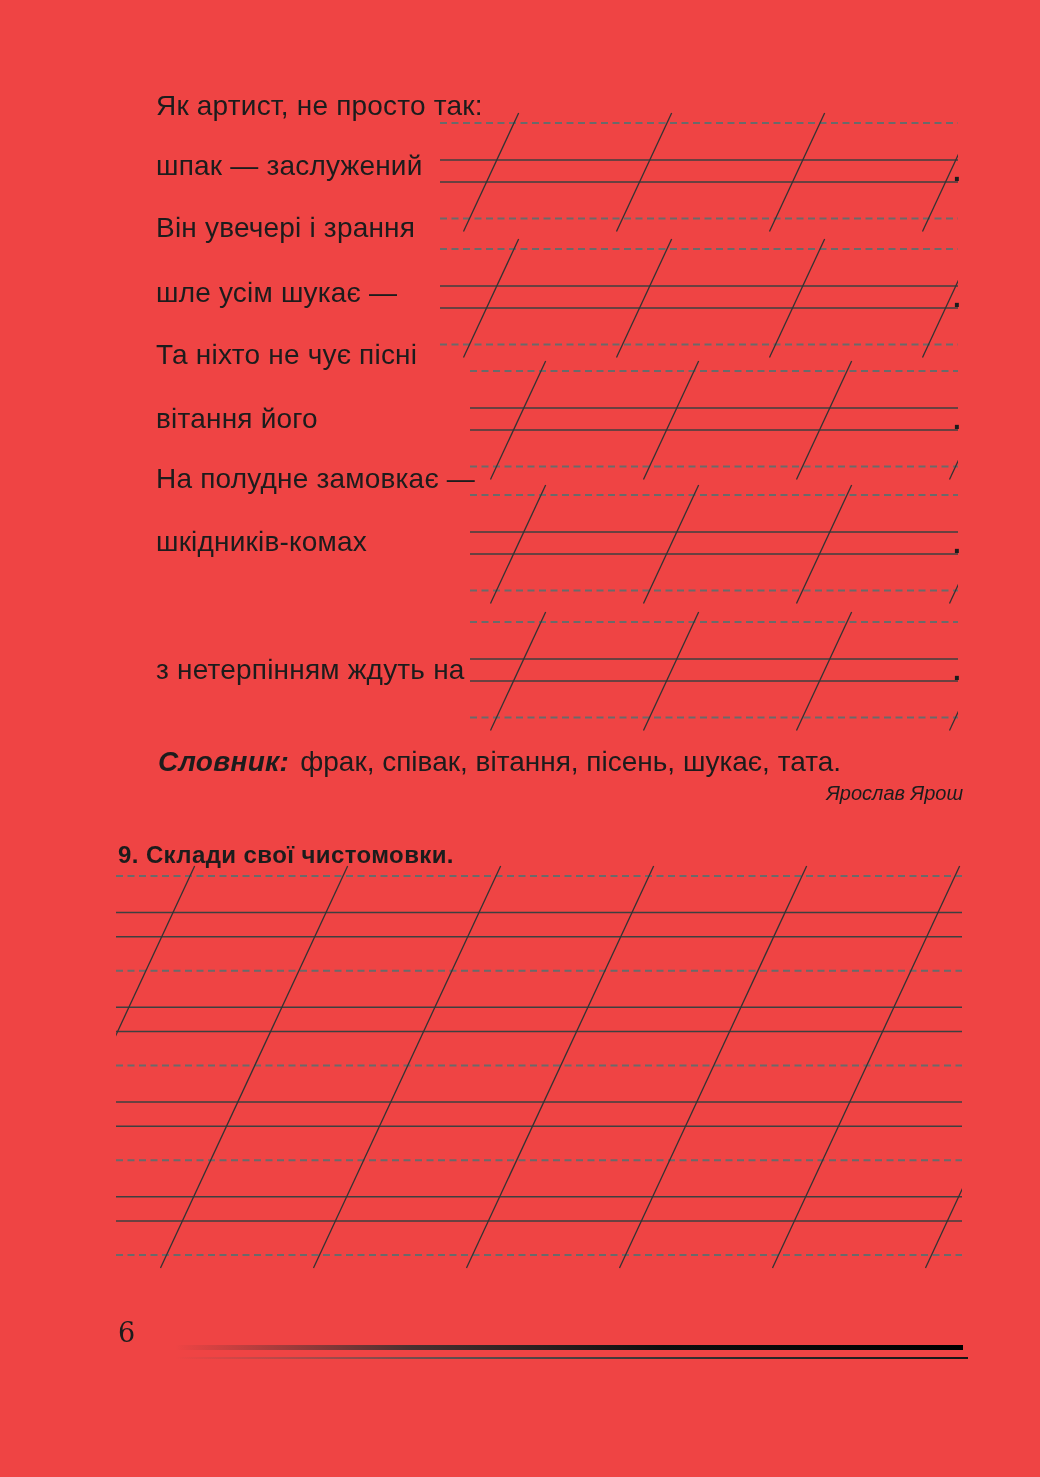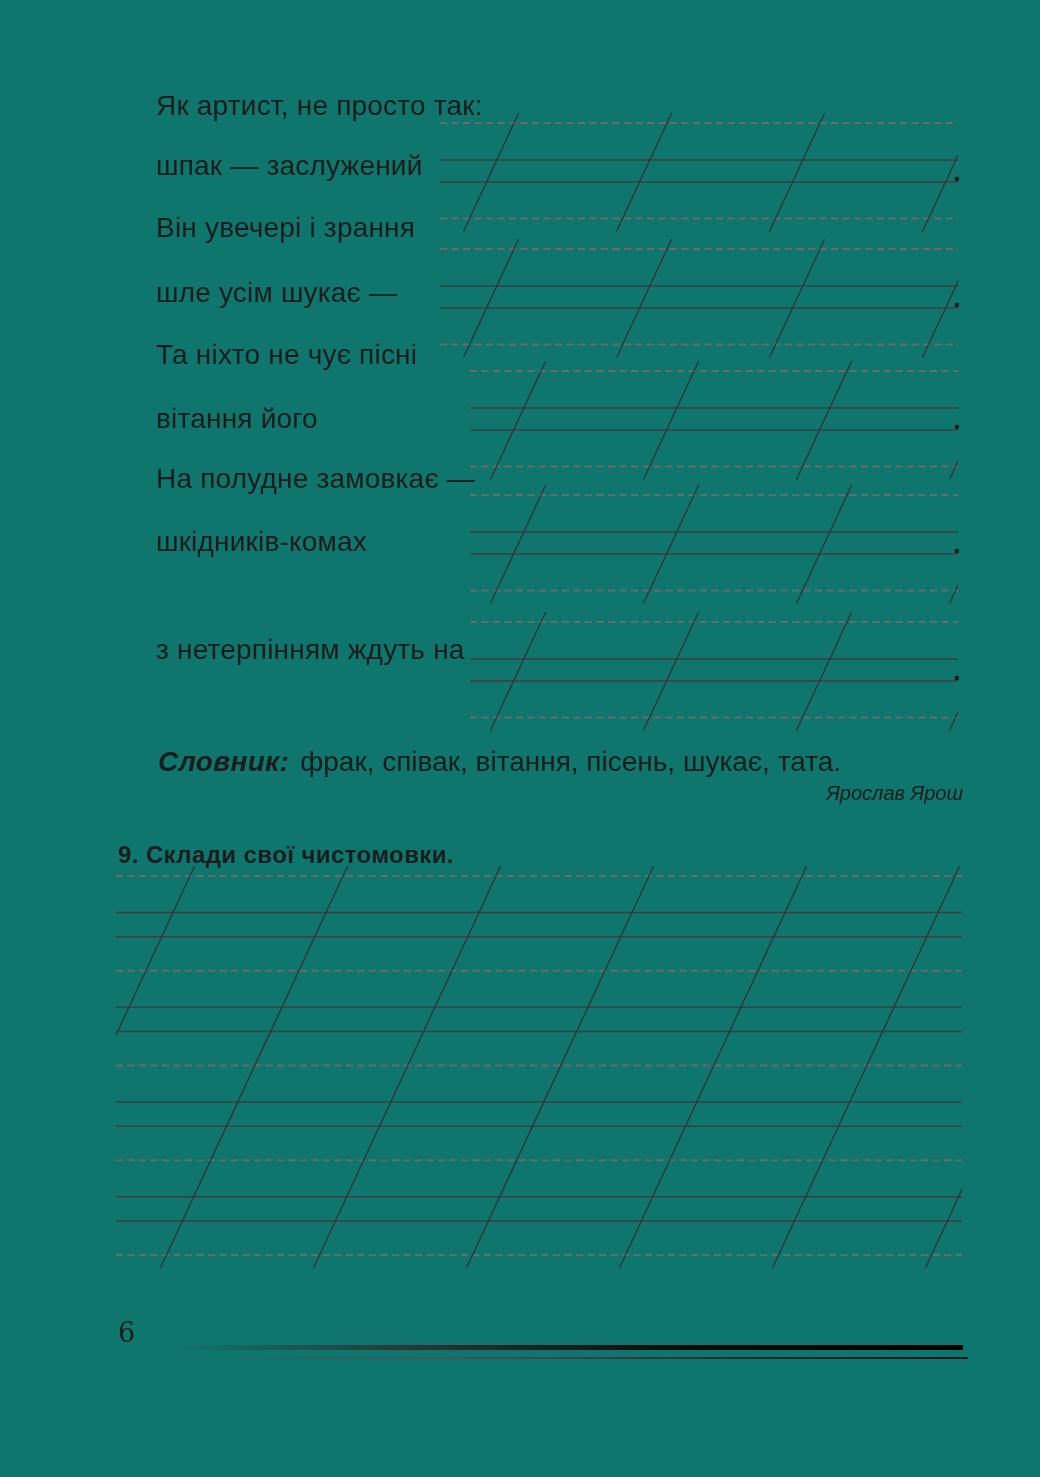--- a/index.html
+++ b/index.html
@@ -1,26 +1,26 @@
 <!DOCTYPE html>
 <html><head>
 <meta charset="utf-8">
 <style>
   * { margin:0; padding:0; box-sizing:border-box; }
   html,body { background:#ffffff; }
   .page {
-    position:relative; width:1040px; height:1477px; background:#0f766e;
+    position:relative; width:1040px; height:1477px; background:#ef4444;
     font-family:"Liberation Sans", sans-serif; color:#1c1c1c; overflow:hidden;
   }
   .txt {
     position:absolute; left:156px; font-size:28px; line-height:34px;
     letter-spacing:0.2px; white-space:pre;
   }
   .r0{top:89px}.r1{top:149px}.r2{top:211px}.r3{top:276px}.r4{top:338px}
-  .r5{top:402px}.r6{top:462px}.r7{top:525px}.r8{top:590px}.r9{top:633px}
+  .r5{top:402px}.r6{top:462px}.r7{top:525px}.r8{top:590px}.r9{top:653px}
   .dot {
     position:absolute; left:953px; font-size:28px; line-height:34px; font-weight:bold;
   }
   .p1{top:155px}.p2{top:281px}.p3{top:403px}.p4{top:527px}.p5{top:654px}
   .vocab { position:absolute; left:158px; top:745px; font-size:28px; line-height:34px; }
   .vlabel { font-weight:bold; font-style:italic; letter-spacing:0.3px; margin-right:11px; }
   .author { position:absolute; right:77px; top:776px; font-size:20px; font-style:italic; line-height:34px; }
   .heading { position:absolute; left:118px; top:841px; font-size:24px; font-weight:bold; letter-spacing:0.4px; }
   #guides { position:absolute; left:0; top:0; }
   #guides .solid { stroke:#3f3f3f; stroke-width:1.6; }

